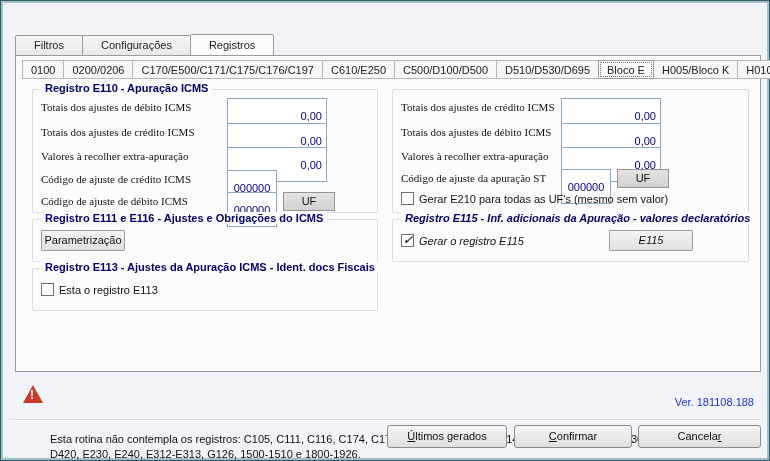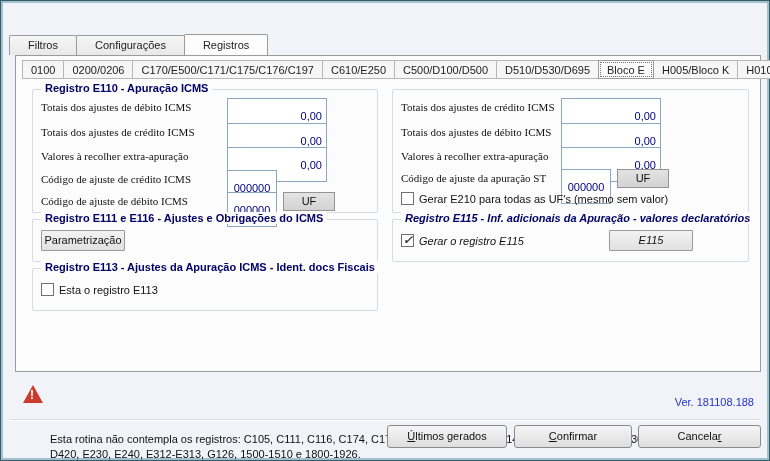--- a/index.html
+++ b/index.html
@@ -23,21 +23,21 @@
     background:linear-gradient(#e89c8e,#c8422c 45%,#b02a14);
     border:1px solid #7e2417; border-radius:2px;
     color:#fff; font-size:10px; font-weight:bold; text-align:center; line-height:14px;
     box-shadow: inset 0 1px 0 rgba(255,255,255,.5);
   }
   .close-btn::before { content:"✕"; }
 
   .body { position:absolute; left:3px; top:26px; right:3px; bottom:3px; background:#f1f3f8; }
 
   
-  .tabstrip { position:absolute; left:5px; top:8px; height:32px; display:flex; }
+  .tabstrip { position:absolute; left:11px; top:8px; height:32px; display:flex; }
   .tab {
     font-size:11px; color:#222; padding:3px 18px 0 18px; height:20px;
     background:linear-gradient(#f6f6f6,#e8e8e8); border:1px solid #9b9b9b;
     border-bottom:none; border-radius:2px 2px 0 0; margin-right:-1px;
   }
   .tab.active {
     background:#fcfcfc; height:21px; margin-top:-1px; position:relative; z-index:3;
     padding-top:4px;
   }
   .tabpage {

